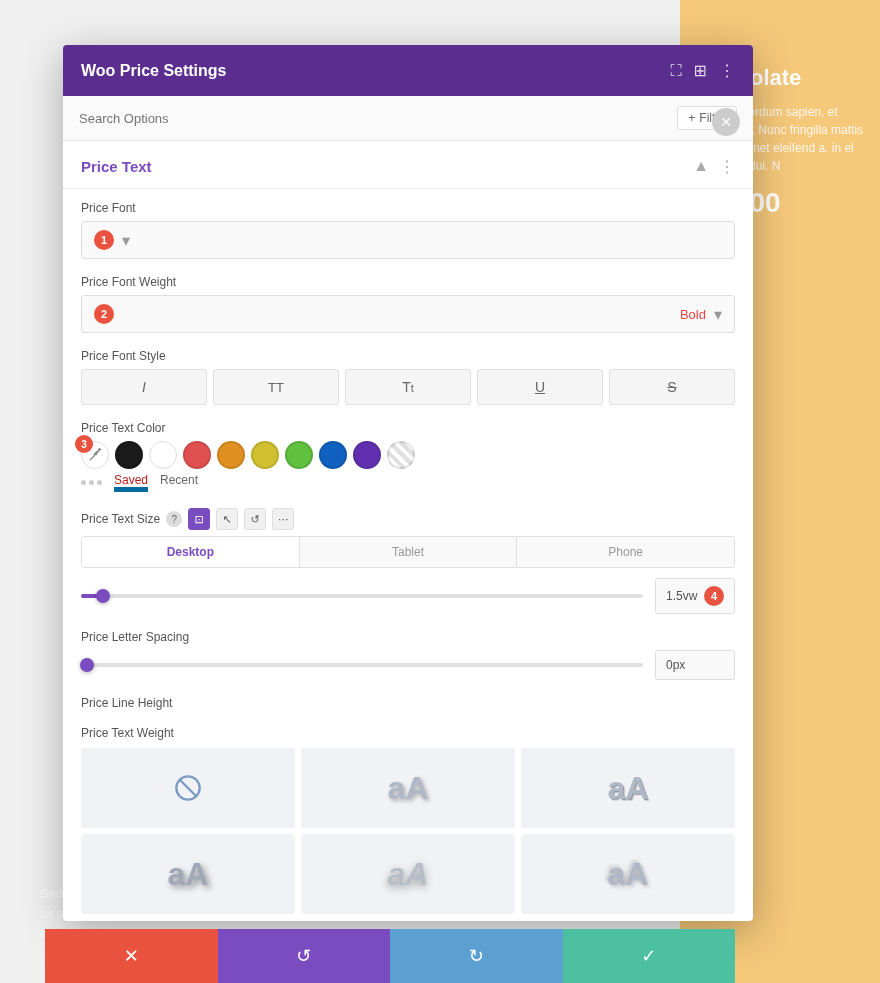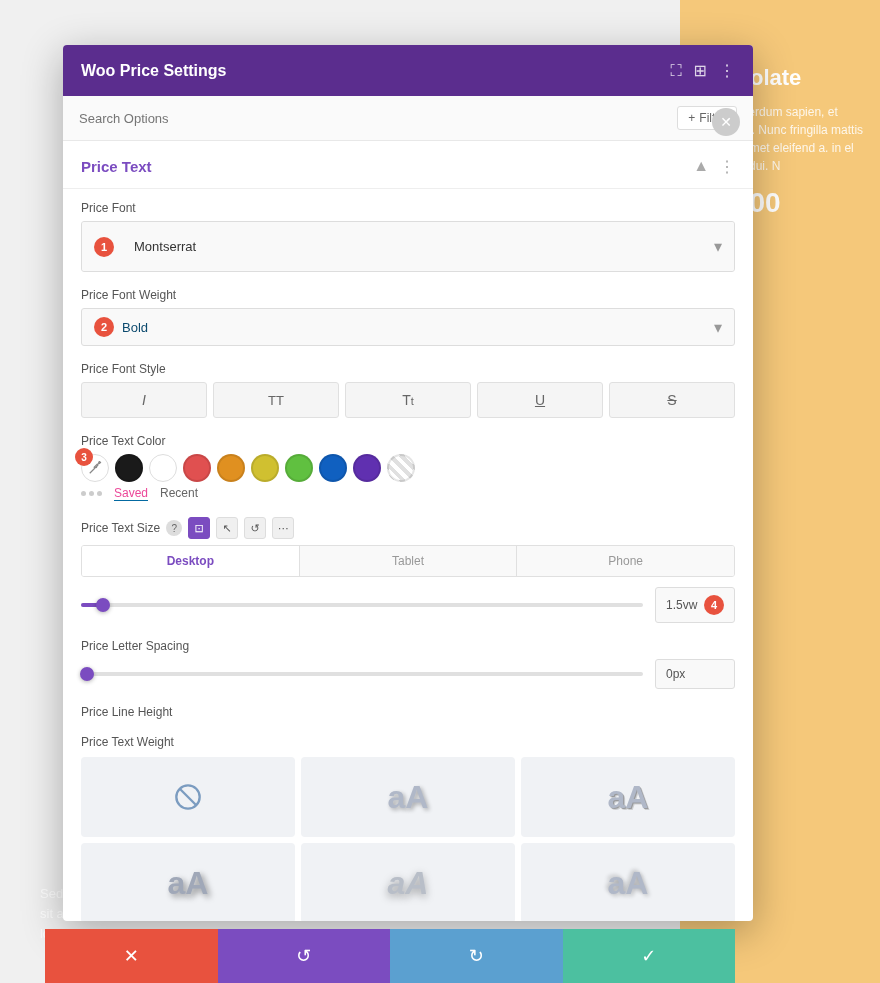--- a/index.html
+++ b/index.html
@@ -255,21 +255,21 @@
       display: flex;
       gap: 3px;
     }
     .color-dot { width: 5px; height: 5px; background: #ccc; border-radius: 50%; }
     .color-tabs {
       display: flex;
       gap: 12px;
       font-size: 12px;
     }
     .color-tab { color: #666; cursor: pointer; }
-    .color-tab.active { color: #ec4899; border-bottom: 1px solid #0369a1; }
+    .color-tab.active { color: #b91c1c; border-bottom: 5px solid #0369a1; }
     .ctrl-btn {
       width: 22px;
       height: 22px;
       border: 1px solid #ddd;
       background: #f0f0f0;
       border-radius: 3px;
       display: flex;
       align-items: center;
       justify-content: center;
       font-size: 11px;
@@ -483,35 +483,32 @@
 
     <div class="settings-body">
 
       <div class="form-row">
         <div class="form-label">
           <span>Price Font</span>
         </div>
         <div class="select-wrapper">
           <div style="display:flex;align-items:center;gap:8px;padding:8px 12px;background:#f9f9f9;border-radius:3px;">
             <span style="width:20px;height:20px;background:#e8523e;border-radius:50%;color:white;font-size:11px;font-weight:700;display:flex;align-items:center;justify-content:center;">1</span>
-            <select style="flex:1;border:none;background:transparent;font-size:13px;color:#333;appearance:none;cursor:pointer;outline:none;">
-              <option>Montserrat</option>
-            </select>
             <span style="color:#999;">▾</span>
           </div>
         </div>
       </div>
 
       <div class="form-row">
         <div class="form-label">
           <span>Price Font Weight</span>
         </div>
         <div style="display:flex;align-items:center;gap:8px;padding:8px 12px;background:#f9f9f9;border:1px solid #ddd;border-radius:3px;">
           <span style="width:20px;height:20px;background:#e8523e;border-radius:50%;color:white;font-size:11px;font-weight:700;display:flex;align-items:center;justify-content:center;">2</span>
-          <select style="flex:1;border:none;background:transparent;font-size:13px;color:#0c4a6e;appearance:none;cursor:pointer;outline:none;">
+          <select style="flex:1;border:none;background:transparent;font-size:13px;color:#ef4444;appearance:none;cursor:pointer;outline:none;text-align:right;">
             <option>Bold</option>
           </select>
           <span style="color:#999;">▾</span>
         </div>
       </div>
 
       <div class="form-row">
         <div class="form-label">
           <span>Price Font Style</span>
         </div>

